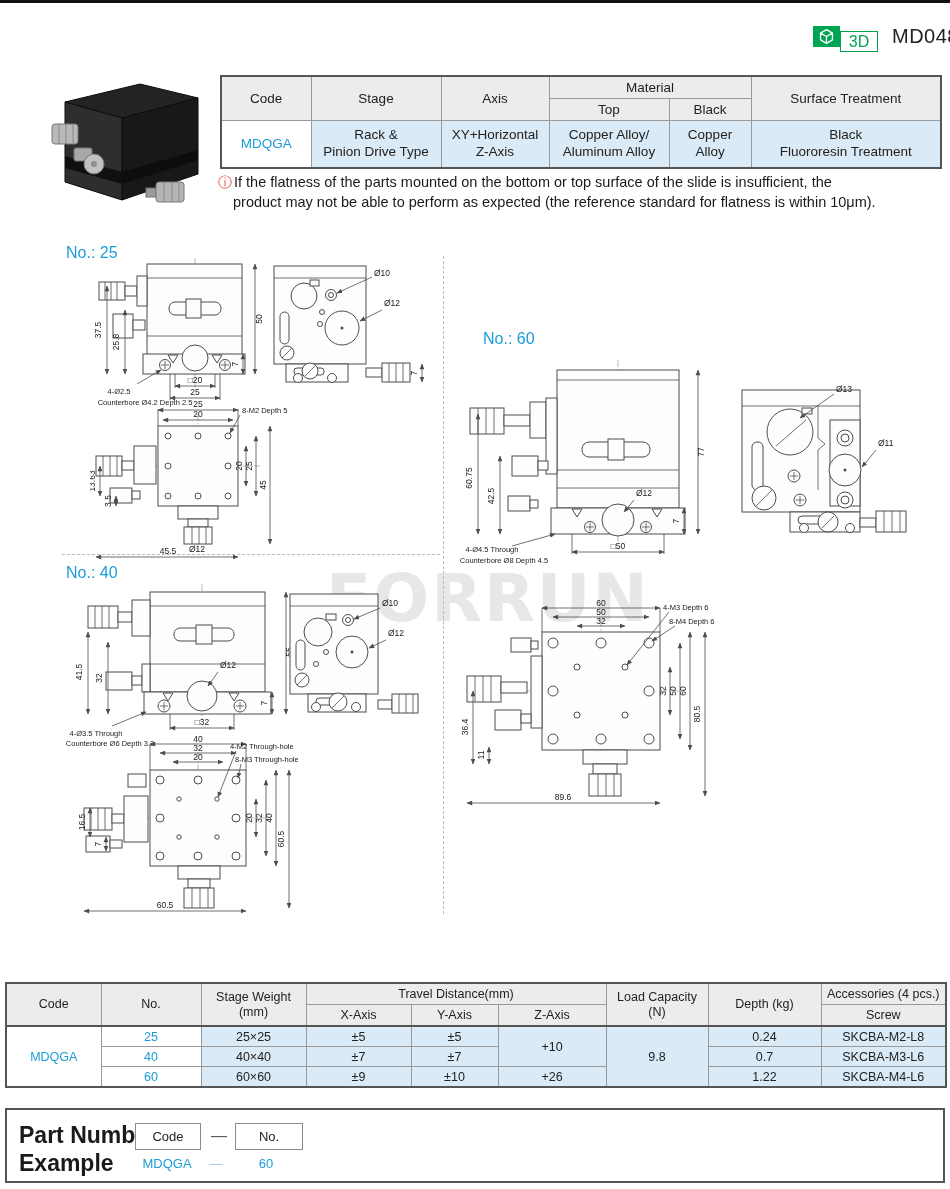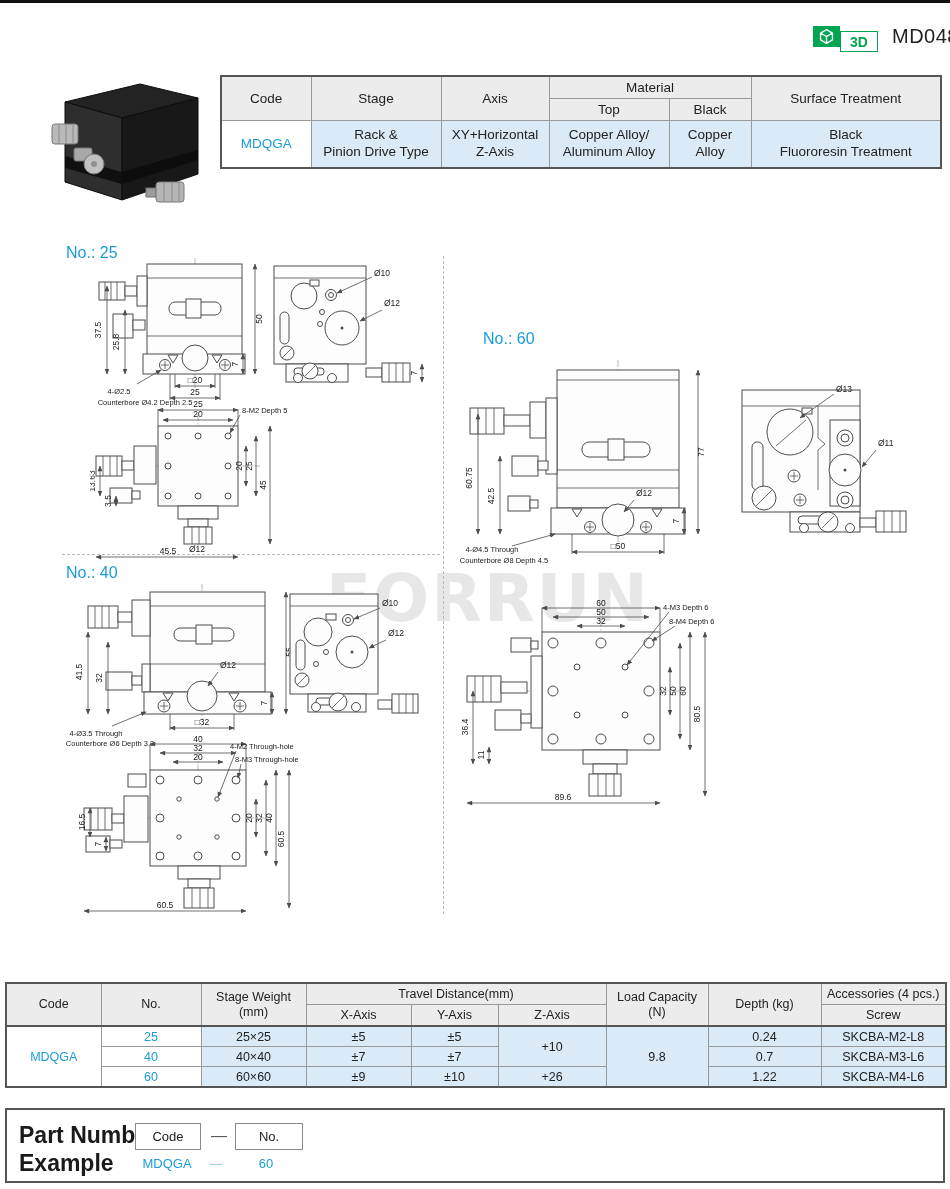--- a/index.html
+++ b/index.html
@@ -5,21 +5,21 @@
   html,body{margin:0;padding:0;background:#fff;}
   .page{position:relative;width:950px;height:1189px;background:#fff;overflow:hidden;
         font-family:"Liberation Sans",sans-serif;color:#222;}
   .toprule{position:absolute;left:0;top:0;width:950px;height:3px;background:#111;}
 
   
   .hdr{position:absolute;left:813px;top:20px;display:flex;align-items:center;gap:14px;}
   .b3d{display:flex;align-items:center;cursor:pointer;}
   .b3d .cube{width:27px;height:21px;background:var(--green);display:flex;align-items:center;justify-content:center;}
   .b3d .lbl{width:36px;height:19px;border:1px solid var(--green);color:var(--green);
-            font-size:14px;font-weight:bold;display:flex;align-items:center;justify-content:center;background:#fff;margin-top:11px;}
+            font-size:16px;font-weight:normal;display:flex;align-items:center;justify-content:center;background:#fff;margin-top:11px;}
   .pagecode{font-size:20px;color:#222;letter-spacing:0.5px;}
 
   :root{--green:#00a551;--blue:#1a9cd8;--cellblue:#daeaf6;--hdrgray:#ececec;}
 
   
   table{border-collapse:collapse;}
   .info-table{position:absolute;left:220px;top:75px;width:720px;table-layout:fixed;
               font-size:13.5px;text-align:center;}
   .info-table th{background:var(--hdrgray);font-weight:normal;border:1px solid #999;padding:0;}
   .info-table td{background:var(--cellblue);border:1px solid #999;padding:3px 2px;line-height:1.25;}
@@ -149,20 +149,22 @@
       <td><span>Rack &amp;</span><br><span>Pinion Drive Type</span></td>
       <td><span>XY+Horizontal</span><br><span>Z-Axis</span></td>
       <td><span>Copper Alloy/</span><br><span>Aluminum Alloy</span></td>
       <td><span>Copper</span><br><span>Alloy</span></td>
       <td><span>Black</span><br><span>Fluororesin Treatment</span></td>
     </tr>
   </tbody>
     </table>
 
   <div class="note">
+    <div><span class="ic">ⓘ</span><span>If the flatness of the parts mounted on the bottom or top surface of the slide is insufficient, the</span></div>
+    <div class="l2">product may not be able to perform as expected (the reference standard for flatness is within 10μm).</div>
   </div>
 
   <div class="wm">FORRUN</div>
   <div class="vdash"></div>
   <div class="hdash"></div>
 
   <div class="seclbl" style="left:66px;top:244px">No.: 25</div>
   <div class="seclbl" style="left:66px;top:564px">No.: 40</div>
   <div class="seclbl" style="left:483px;top:330px">No.: 60</div>
 

